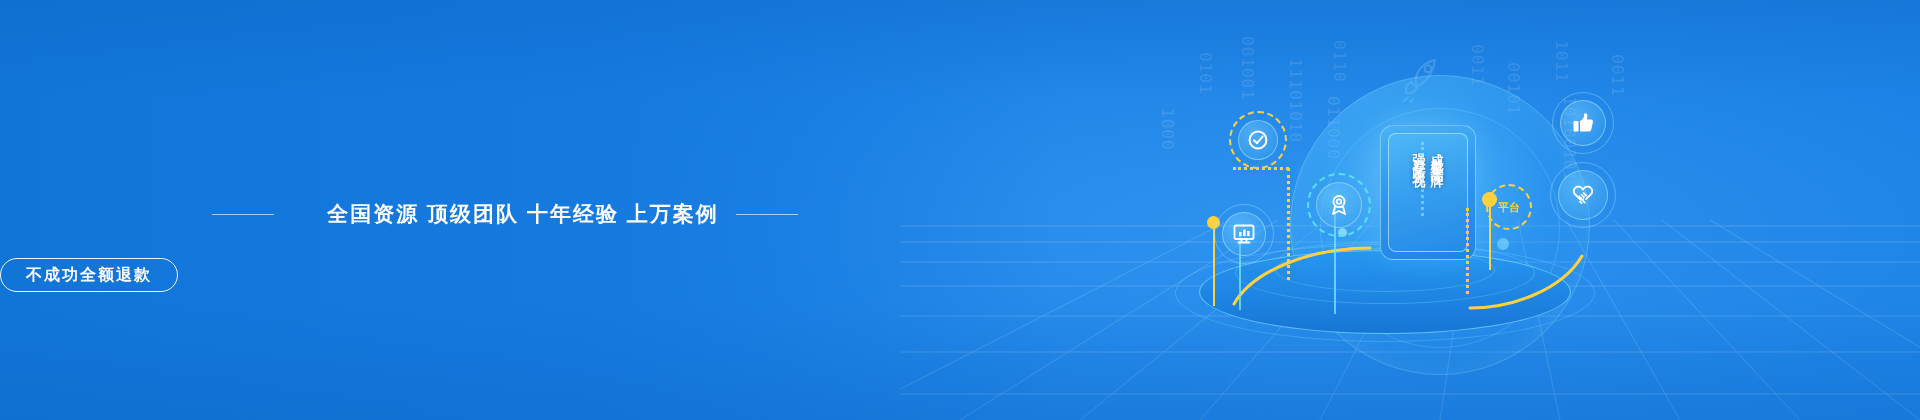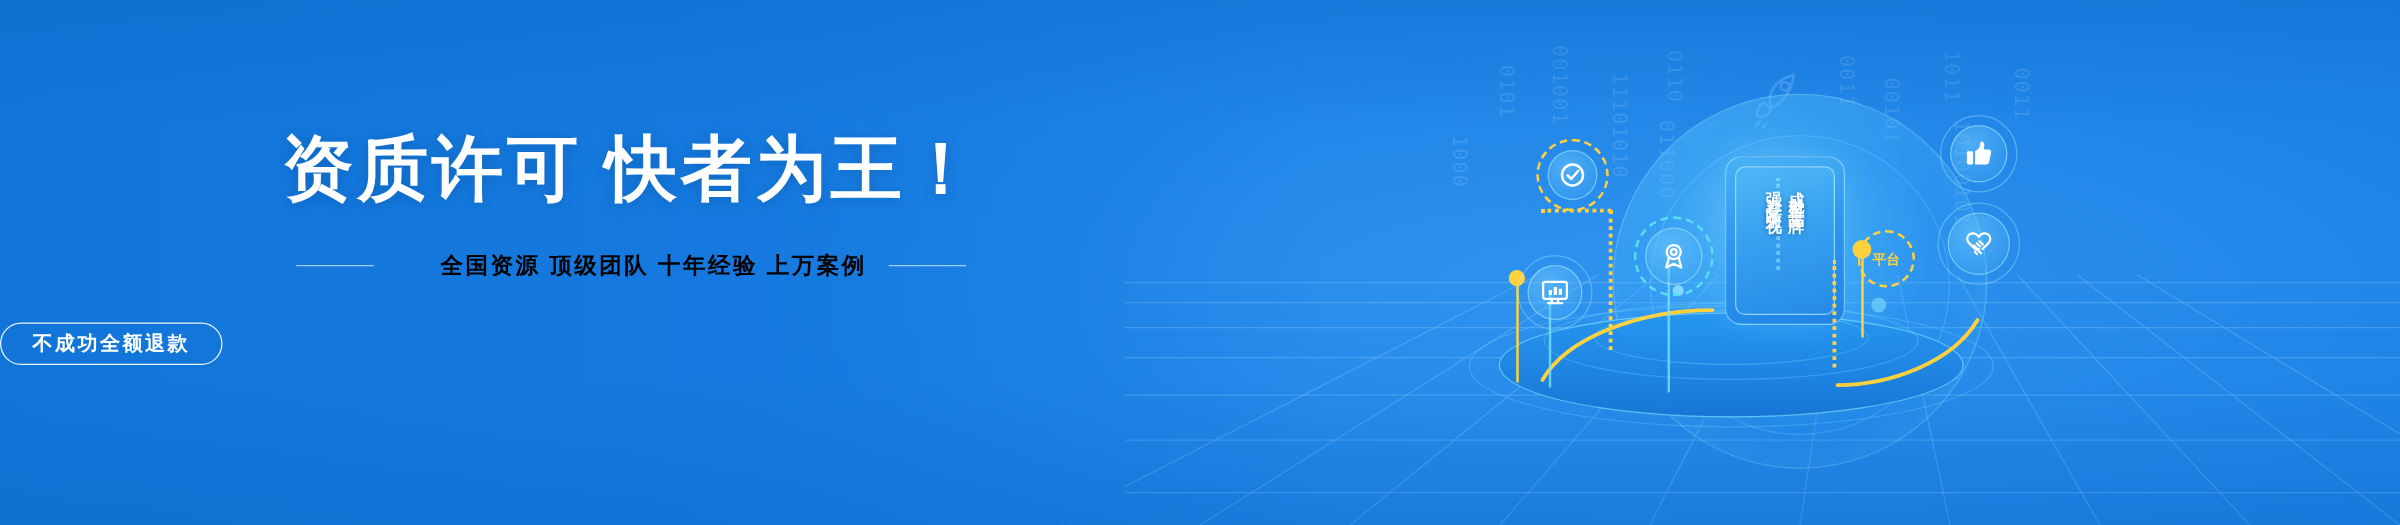--- a/index.html
+++ b/index.html
@@ -113,22 +113,22 @@
     display:flex;
     align-items:center;
     justify-content:center;
     gap:17px;
   }
   .sub-rule{
     width:62px; height:1px;
     background:rgba(255,255,255,.62);
   }
   .subtitle{
-    color:#000000;
-    font-size:18px;
+    color:#ffffff;
+    font-size:21px;
     font-weight:700;
     letter-spacing:2px;
     white-space:nowrap;
     margin-left:36px;
   }
   .cta-wrap{
     position:absolute;
     left:0; right:0; top:258px;
     display:flex; justify-content:flex-start;
   }
@@ -396,21 +396,20 @@
     </svg>
   </div>
 
   <div class="pill-platform" style="left:1486px; top:184px;">
     <span>平台</span>
   </div>
 
   <div class="bg-vignette"></div>
 
   <div class="copy">
-    <div class="headline">资质许可  快者为王！</div>
 
     <div class="sub-row">
       <span class="sub-rule"></span>
       <span class="subtitle">全国资源  顶级团队  十年经验  上万案例</span>
       <span class="sub-rule"></span>
     </div>
 
     <div class="cta-wrap">
       <button class="cta">不成功全额退款</button>
     </div>

